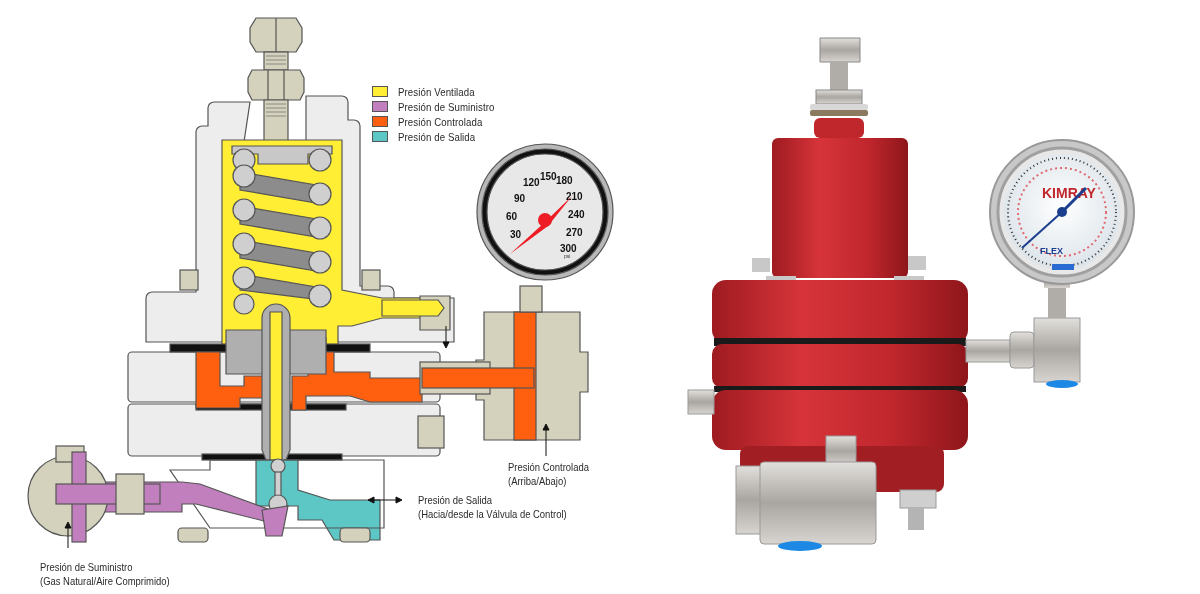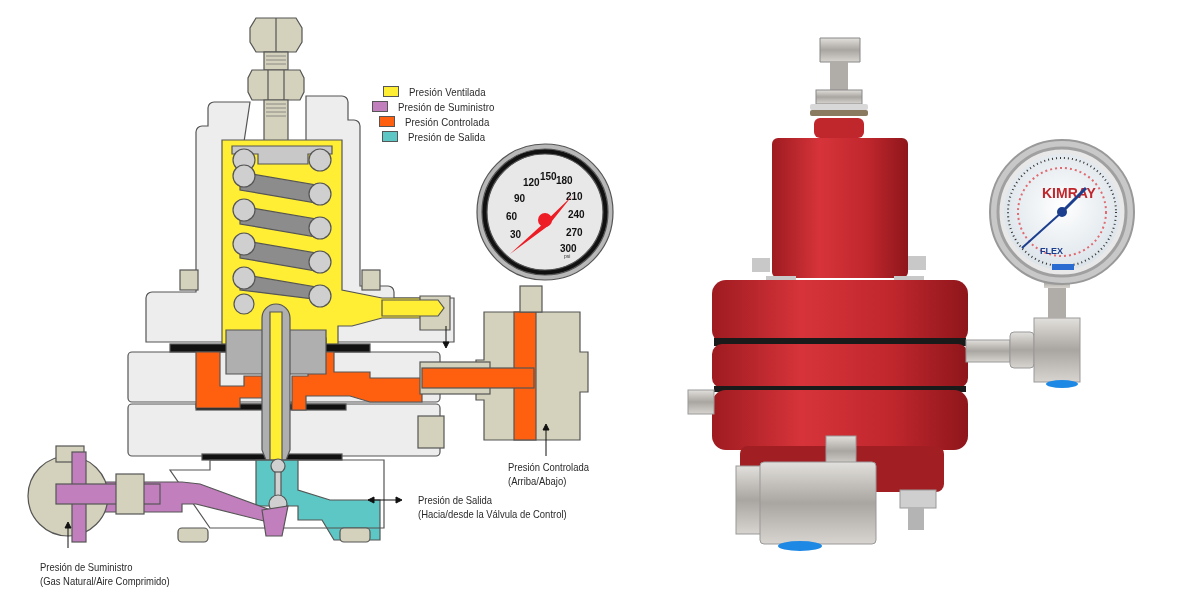--- a/index.html
+++ b/index.html
@@ -2,21 +2,21 @@
 <html><head>
 <meta charset="utf-8">
 <style>
   html, body { margin: 0; padding: 0; background: #ffffff; }
   body { width: 1200px; height: 594px; position: relative; overflow: hidden; font-family: "Liberation Sans", sans-serif; }
   .panel { position: absolute; top: 0; height: 594px; }
   #diagram-panel { left: 0; width: 620px; }
   #photo-panel { left: 620px; width: 580px; }
   svg { display: block; }
   .legend { position: absolute; left: 372px; top: 84px; }
-  .legend-item { display: flex; align-items: center; height: 15px; margin-bottom: 0px; justify-content: center; }
+  .legend-item { display: flex; align-items: center; height: 15px; margin-bottom: 0px; }
   .legend-swatch { width: 16px; height: 11px; border: 1px solid #555; margin-right: 10px; box-sizing: border-box; }
   .legend-label { font-family: "Liberation Sans", sans-serif; font-size: 10.5px; color: #2a2a2a; letter-spacing: 0.1px; transform: scaleX(0.92); transform-origin: left center; white-space: nowrap; }
   .callout { position: absolute; font-family: "Liberation Sans", sans-serif; font-size: 10.5px; color: #2a2a2a; line-height: 14px; transform: scaleX(0.9); transform-origin: left top; white-space: nowrap; }
   .gauge-num { font-family: "Liberation Sans", sans-serif; font-weight: bold; font-size: 10px; fill: #111; }
 </style>
 </head>
 <body>
 
 <div class="panel" id="diagram-panel">
   <svg width="620" height="594" viewBox="0 0 620 594">

